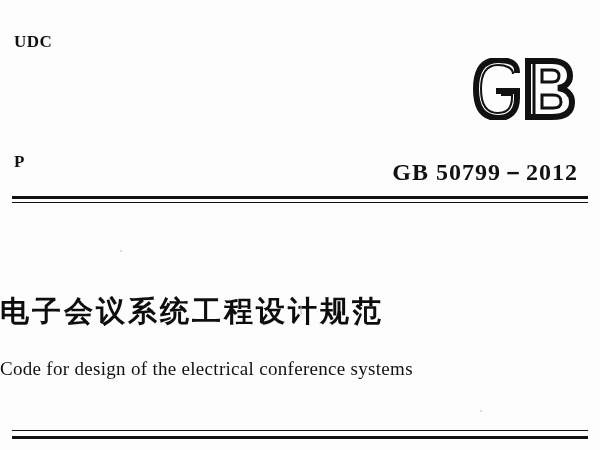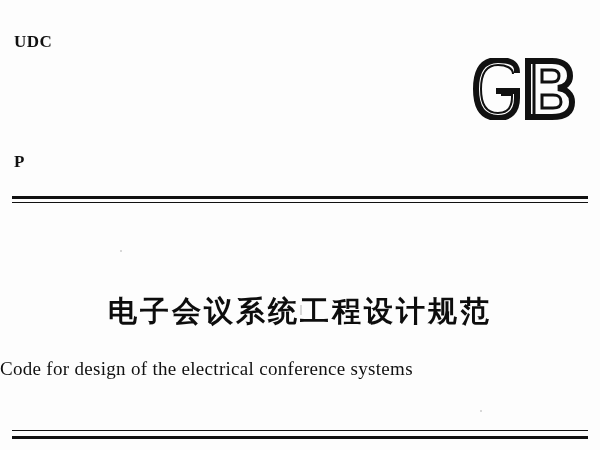--- a/index.html
+++ b/index.html
@@ -88,21 +88,21 @@
   .rule-top-2   { top: 202px; }
   .rule-bot-1   { top: 430px; }
   .rule-bot-2   { top: 436px; }
 
   
   .title-cn {
     position: absolute;
     left: 0;
     top: 292px;
     width: 600px;
-    text-align: center;
+    text-align: left;
     font-family: "DejaVu Sans", sans-serif;
     font-weight: bold;
     font-size: 29px;
     letter-spacing: 3px;
     color: #0d0d0d;
   }
 
   .title-en {
     position: absolute;
     left: 0;
@@ -143,20 +143,21 @@
         <path d="M70 12 L80 12 C85 12, 87 14, 87 18 C87 22, 85 24, 80 24 L70 24 Z" stroke-width="3"></path>
         <path d="M70 37 L81 37 C87 37, 89 39, 89 44 C89 48, 87 50, 81 50 L70 50 Z" stroke-width="3"></path>
 
         <path d="M62 3 L62 59" stroke-width="3"></path>
       </g>
     </svg>
   </div>
 
   <div class="p-mark">P</div>
 
+  <div class="std-number">GB 50799－2012</div>
 
   <div class="rule thick rule-top-1"></div>
   <div class="rule thin rule-top-2"></div>
 
   <div class="title-cn">电子会议系统工程设计规范</div>
   <div class="title-en">Code for design of the electrical conference systems</div>
 
   <div class="rule thin rule-bot-1"></div>
   <div class="rule thick rule-bot-2"></div>
 

